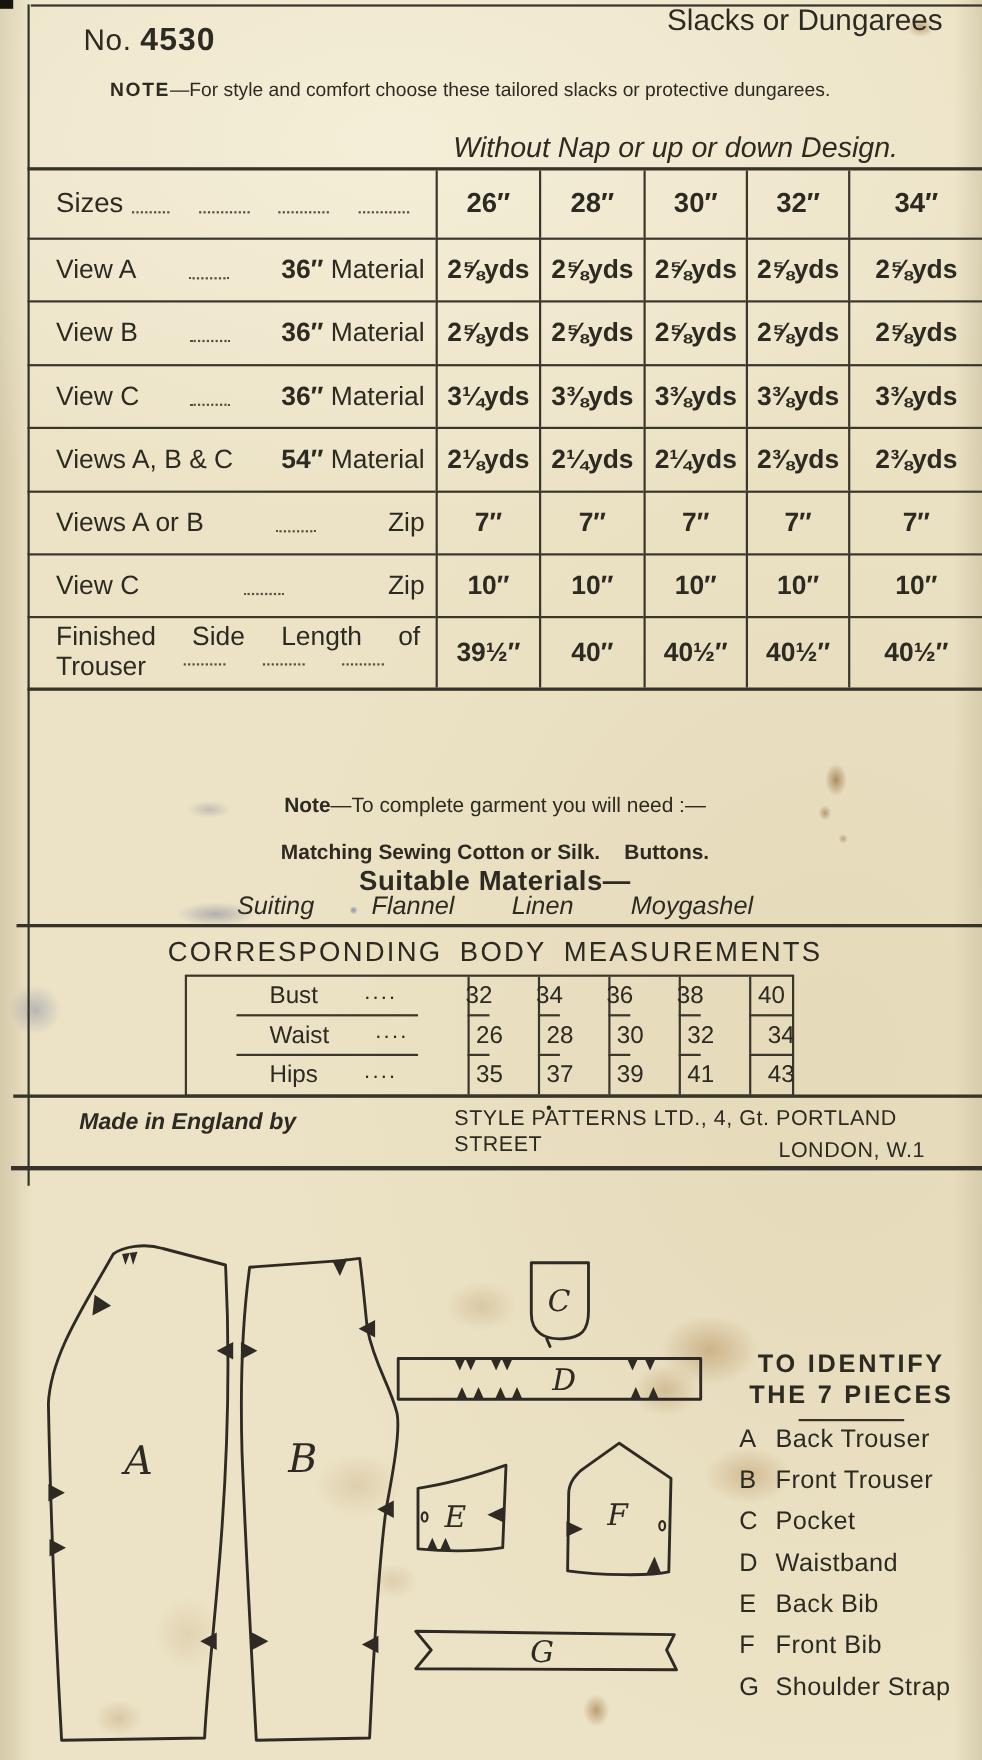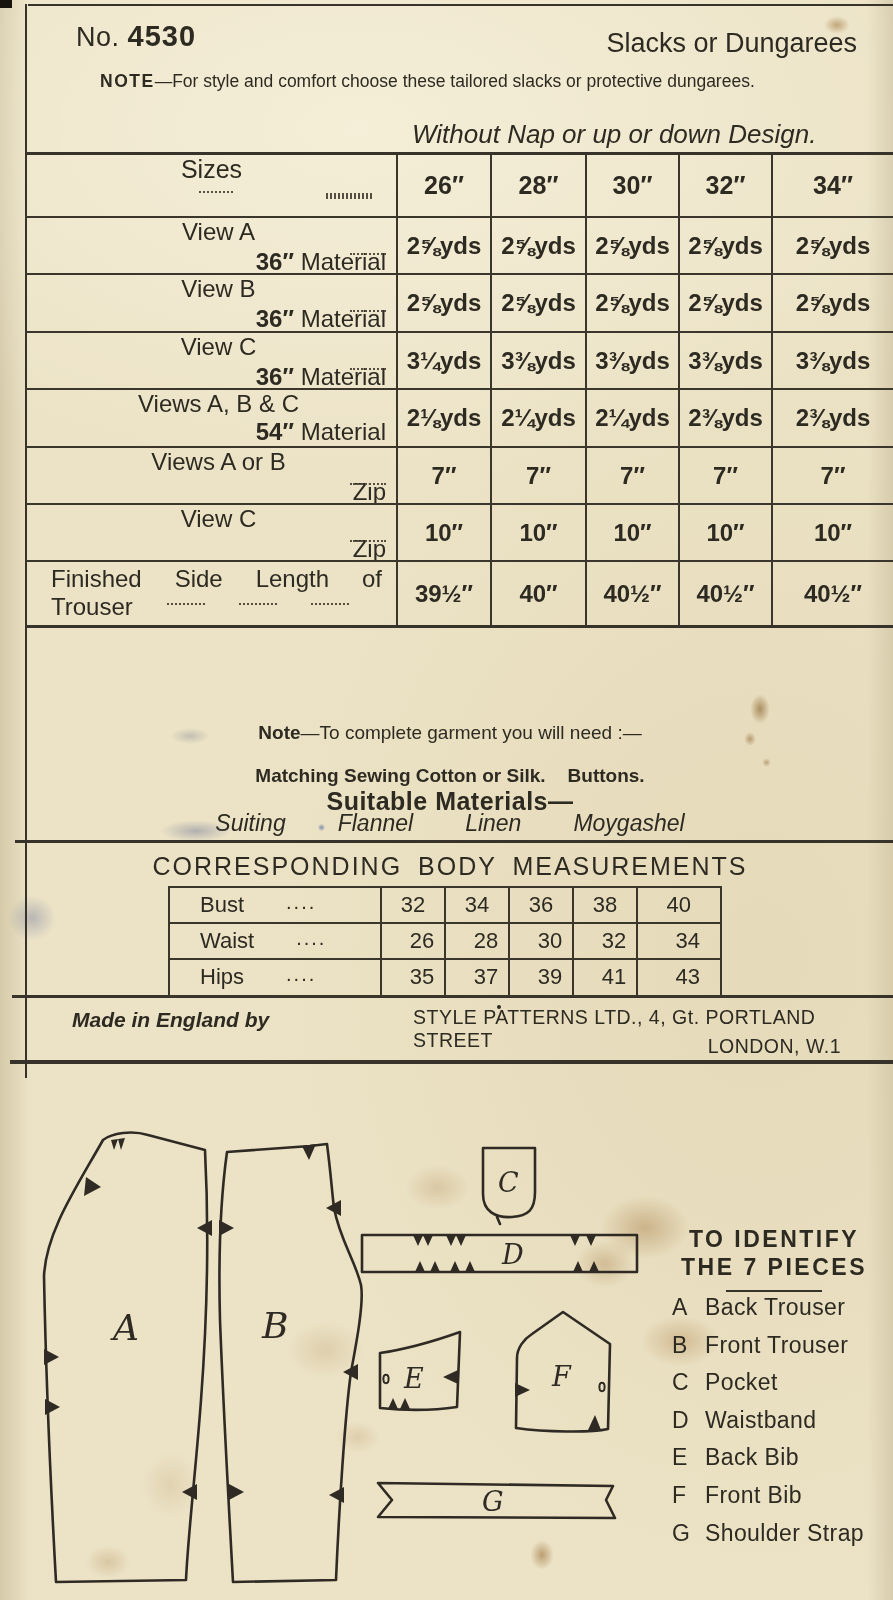--- a/index.html
+++ b/index.html
@@ -16,39 +16,39 @@
   }
   .abs{position:absolute;}
 
   
   .hrule{position:absolute; background:#37322a; z-index:3;}
   .vrule{position:absolute; background:#37322a; z-index:3;}
 
   
   .no-line{left:76px; top:20px; font-size:27px; letter-spacing:.5px; z-index:4;}
   .no-line .num{font-weight:bold; font-size:29px; letter-spacing:1px;}
-  .title-line{right:36px; top:28px; font-size:27px; z-index:4;}
+  .title-line{right:36px; top:3px; font-size:27px; z-index:4;}
   .note-line{left:100px; top:71px; font-size:17.5px; z-index:4;}
   .note-line .nlab{font-weight:bold; letter-spacing:1.5px;}
   .mat-head{left:80px; top:115px; font-size:29px; letter-spacing:.5px; z-index:4;}
   .mat-sub{left:412px; top:119px; font-size:26px; font-style:italic; z-index:4;}
 
   
   .mtable{
     left:25px; top:155px; width:868px; height:470px; z-index:4;
     display:grid;
     grid-template-columns:371px 94px 95px 93px 93px 122px;
     grid-template-rows:61px 57px 58px 57px 58px 57px 57px 65px;
   }
   .mtable > div{box-sizing:border-box;}
   .mc{display:flex; align-items:center; justify-content:center;
       font-weight:bold; font-size:24px; border-left:2.5px solid #3b362c;}
   .mc.hdr{font-size:25px;}
   .mt{border-top:2px solid #3b362c;}
-  .mlab{display:flex; align-items:center; padding:0 10px 0 26px; font-size:24px;flex-direction:column;}
+  .mlab{display:flex; align-items:center; padding:0 10px 0 26px; font-size:24px;}
   .mlab .spec{margin-left:auto; white-space:nowrap;}
   .mlab .spec .sz{font-weight:bold;}
   .leader{height:0; border-bottom:2.2px dotted #554e3e; width:42px;
           align-self:center; transform:translateY(7px);}
   .leader.auto{margin-left:auto;}
   .mlab.sizes{font-size:25px; padding-right:24px;}
   .mlab.sizes .leader{width:46px; margin-left:auto;}
   .mlab.twoline{display:block; padding-top:3px;}
   .mlab.twoline .l1{display:block; text-align:justify; text-align-last:justify; padding-right:4px;}
   .mlab.twoline .l2{display:flex; align-items:baseline; gap:34px;}
@@ -68,21 +68,21 @@
   
   .bm-title{left:25px; top:852px; width:850px; text-align:center;
             font-size:25px; letter-spacing:2px; word-spacing:7px; z-index:4;}
   .btable{
     left:168px; top:886px; width:554px; height:111px; z-index:4;
     border:2.2px solid #3b362c; box-sizing:border-box;
     display:grid;
     grid-template-columns:210px 64px 64px 64px 64px 83.6px;
     grid-template-rows:34.2px 36.2px 36.2px;
   }
-  .btable > div{box-sizing:border-box;}
+  .btable > div{box-sizing:border-box;margin-left:45px;}
   .bc{display:flex; align-items:center; justify-content:center;
       font-size:22px; border-left:2px solid #3b362c;}
   .bt{border-top:2px solid #3b362c;padding-left:18px;}
   .blab{display:flex; align-items:center; padding-left:30px; font-size:22px;}
   .blab .dots{margin-left:42px; letter-spacing:2px; font-size:20px; transform:translateY(-3px);}
 
   
   .made-in{left:72px; top:1008px; font-size:21px; font-weight:bold; font-style:italic; z-index:4;}
   .company1{left:413px; top:1006px; font-size:19.5px; letter-spacing:.5px; z-index:4;}
   .company2{right:52px; top:1035px; font-size:19.5px; letter-spacing:.5px; z-index:4;}

